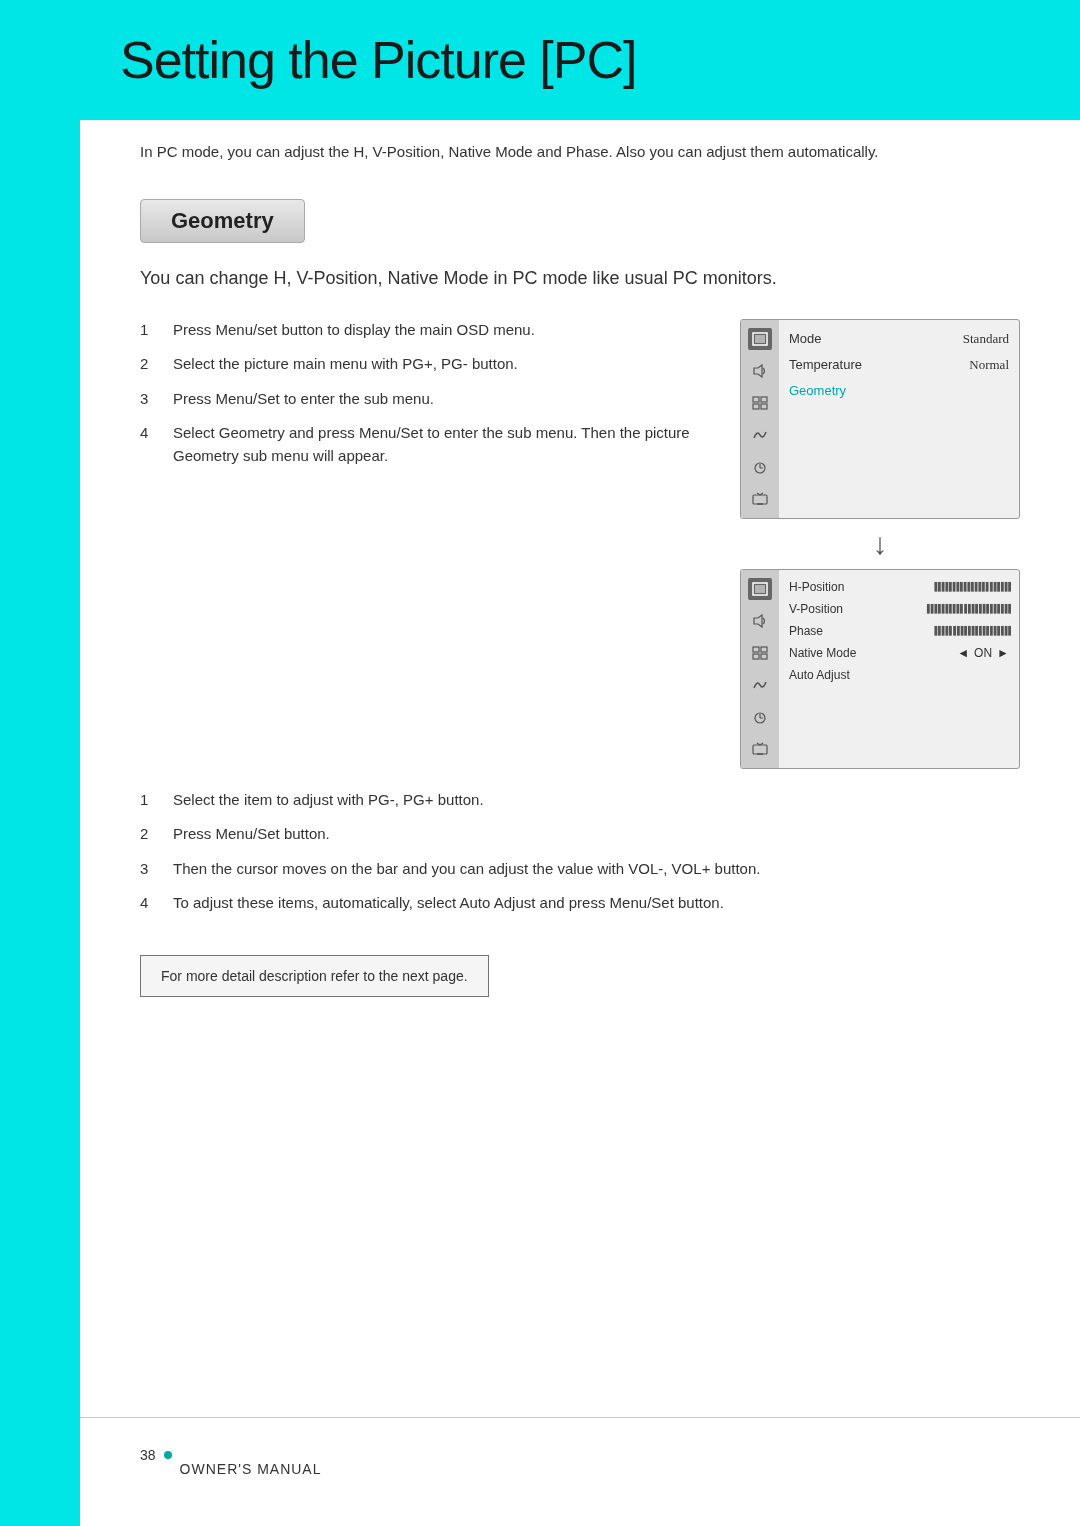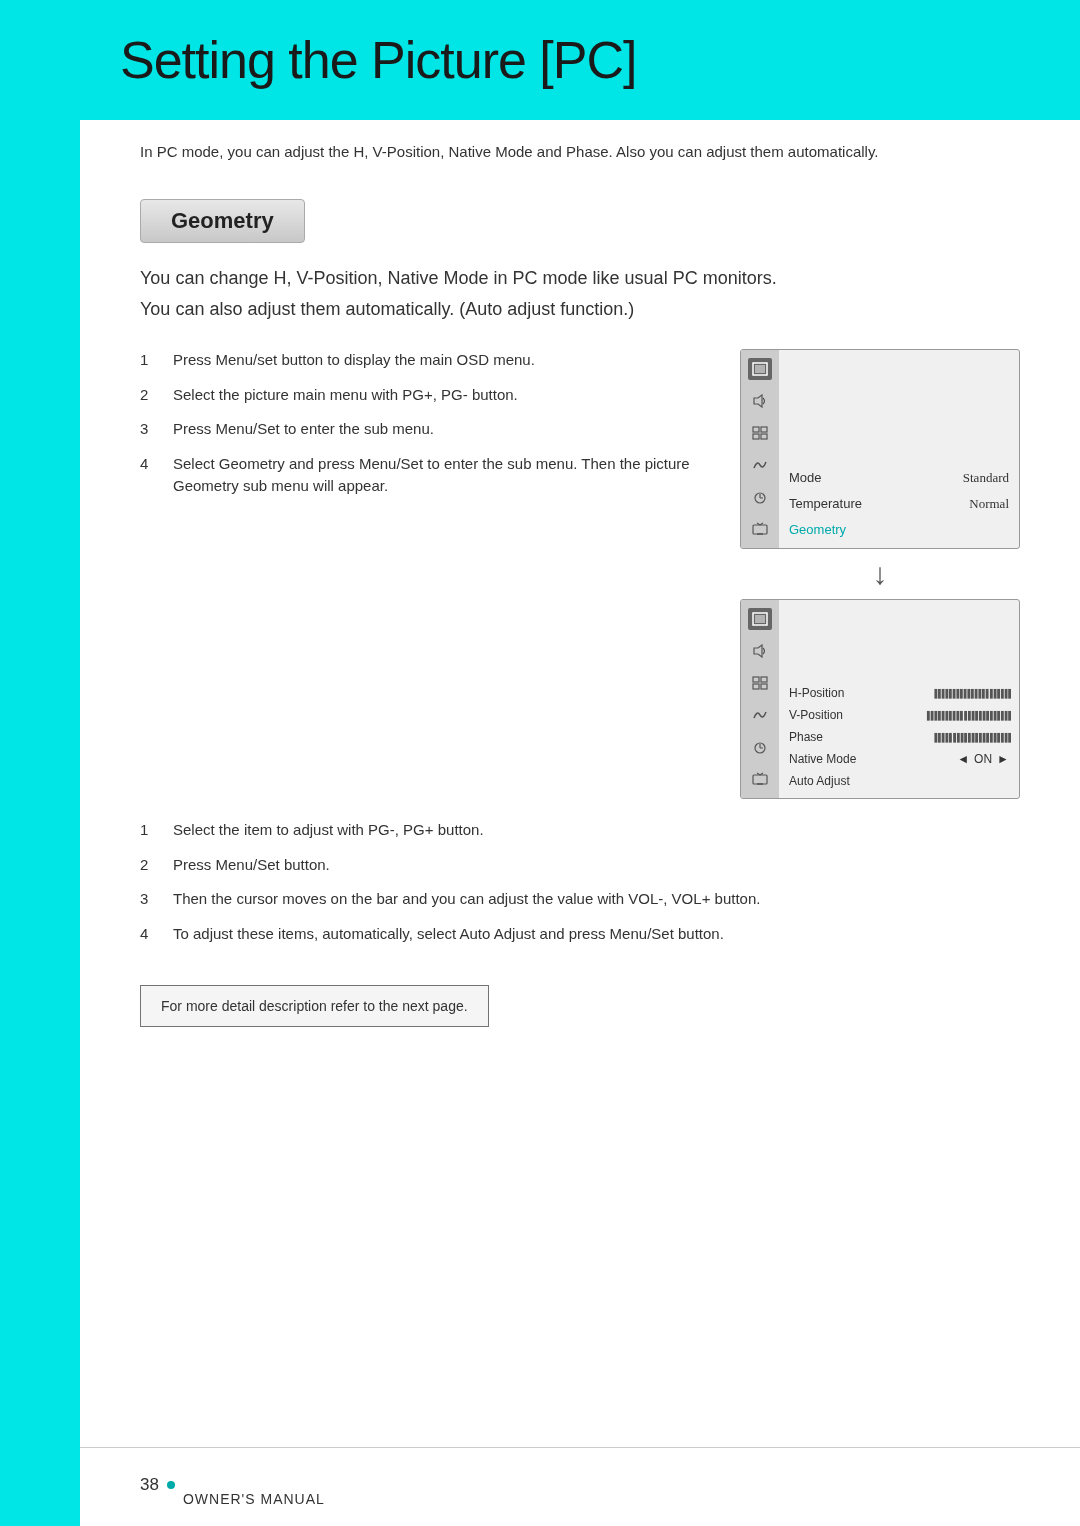--- a/index.html
+++ b/index.html
@@ -124,21 +124,20 @@
     
     .osd-menu {
       border: 1px solid #999;
       background: #f0f0f0;
       border-radius: 3px;
       overflow: hidden;
     }
 
     .osd-menu-inner {
       display: flex;
-      align-items: flex-end;
     }
 
     .osd-icons-col {
       background: #cccccc;
       padding: 8px 6px;
       display: flex;
       flex-direction: column;
       gap: 10px;
       align-items: center;
       width: 38px;
@@ -210,21 +209,21 @@
       left: 0;
       right: 0;
       padding: 15px 60px;
       border-top: 1px solid #ccc;
       display: flex;
       align-items: center;
       gap: 8px;
     }
 
     .footer-page {
-      font-size: 17px;
+      font-size: 14px;
       color: #333;
     }
 
     .footer-dot {
       width: 8px;
       height: 8px;
       background: #00aaaa;
       border-radius: 50%;
       display: inline-block;
     }
@@ -292,21 +291,20 @@
 
     
     <p class="intro-text" style="margin-bottom: 35px;">In PC mode, you can adjust the H, V-Position, Native Mode and Phase. Also you can adjust them automatically.</p>
 
     
     <div class="section-heading">Geometry</div>
 
     
     <p class="description-text">
       <span>You can change H, V-Position, Native Mode in PC mode like usual PC monitors.</span><br>
-      <span>You can also adjust them automatically. (Auto adjust function.)</span>
     </p>
 
     
     <div class="two-col">
       <div class="steps-col">
         <ul class="step-list">
           <li>
             <span class="step-num">1</span>
             <span class="step-text">Press Menu/set button to display the main OSD menu.</span>
           </li>

